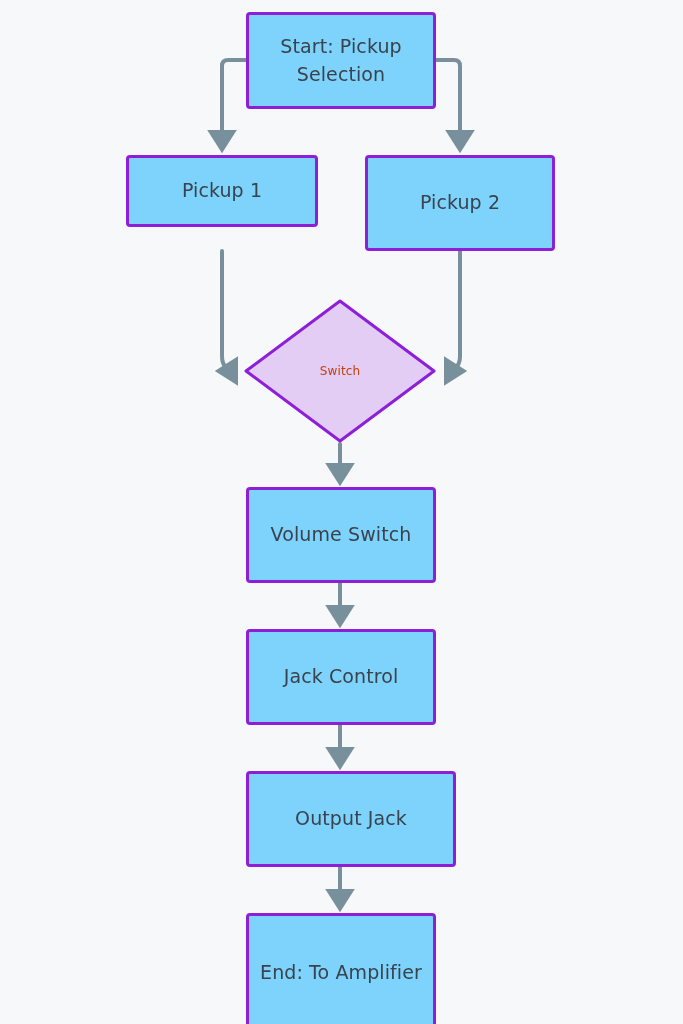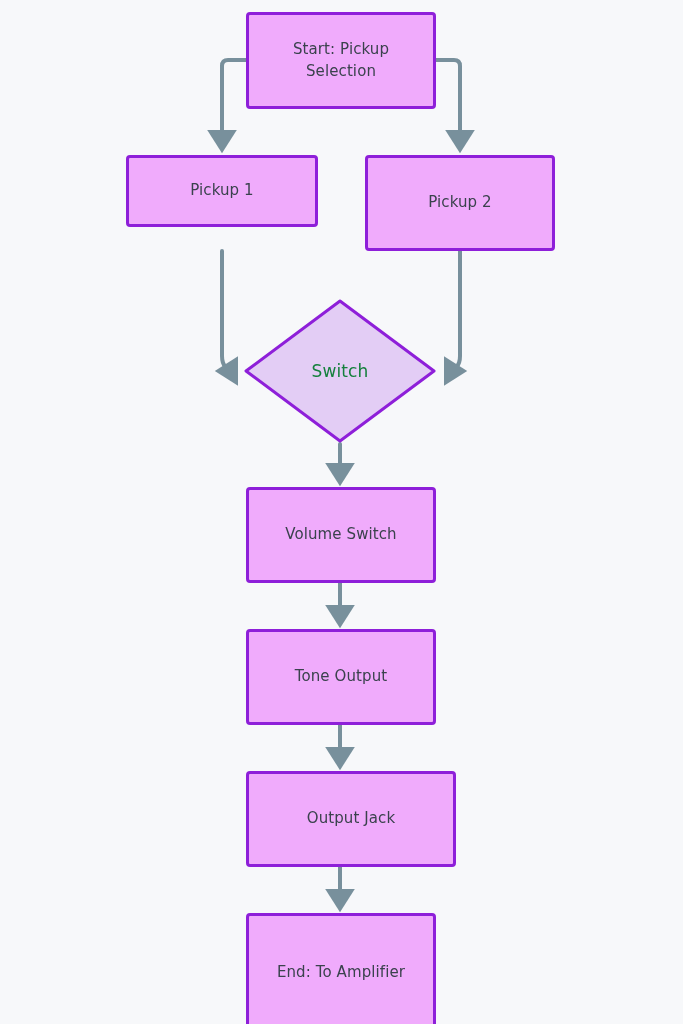--- a/index.html
+++ b/index.html
@@ -17,29 +17,29 @@
   #flow-canvas {
     position: absolute;
     left: 0;
     top: 0;
     width: 683px;
     height: 1024px;
   }
   .node {
     position: absolute;
     box-sizing: border-box;
-    background: #f0abfc;
+    background: #7dd3fc;
     border: 3px solid #8e1fd9;
     border-radius: 4px;
     display: flex;
     align-items: center;
     justify-content: center;
     text-align: center;
     color: #3a424d;
-    font-size: 15px;
+    font-size: 19px;
     line-height: 1.45;
     letter-spacing: 0.1px;
     z-index: 2;
   }
   .node-label {
     display: block;
     padding: 0 10px;
   }
   #node-start    { left: 246px; top: 12px;  width: 190px; height: 97px; }
   #node-pickup1  { left: 126px; top: 155px; width: 192px; height: 72px; }
@@ -58,22 +58,22 @@
     z-index: 2;
   }
   #node-switch-wrap svg { display: block; }
   .switch-text {
     position: absolute;
     left: 0; top: 0;
     width: 194px; height: 146px;
     display: flex;
     align-items: center;
     justify-content: center;
-    color: #15803d;
-    font-size: 17px;
+    color: #c2410c;
+    font-size: 12px;
     letter-spacing: 0.1px;
   }
 </style>
 </head>
 <body>
 
 <svg id="flow-canvas" xmlns="http://www.w3.org/2000/svg" viewBox="0 0 683 1024">
   <defs>
     <marker id="arrow-down" markerWidth="9" markerHeight="9" refX="3.1" refY="4.5" orient="auto" markerUnits="strokeWidth">
       <path d="M0.6,0.8 L6.4,4.5 L0.6,8.2 Z" fill="#78909c"></path>
@@ -114,21 +114,21 @@
     <polygon points="97,3 191,73 97,143 3,73" fill="#e3cdf5" stroke="#8e1fd9" stroke-width="3" stroke-linejoin="round"></polygon>
   </svg>
   <div class="switch-text">Switch</div>
 </div>
 
 <div class="node" id="node-volume">
   <span class="node-label">Volume Switch</span>
 </div>
 
 <div class="node" id="node-tone">
-  <span class="node-label">Tone Output</span>
+  <span class="node-label">Jack Control</span>
 </div>
 
 <div class="node" id="node-output">
   <span class="node-label">Output Jack</span>
 </div>
 
 <div class="node" id="node-end">
   <span class="node-label">End: To Amplifier</span>
 </div>
 

